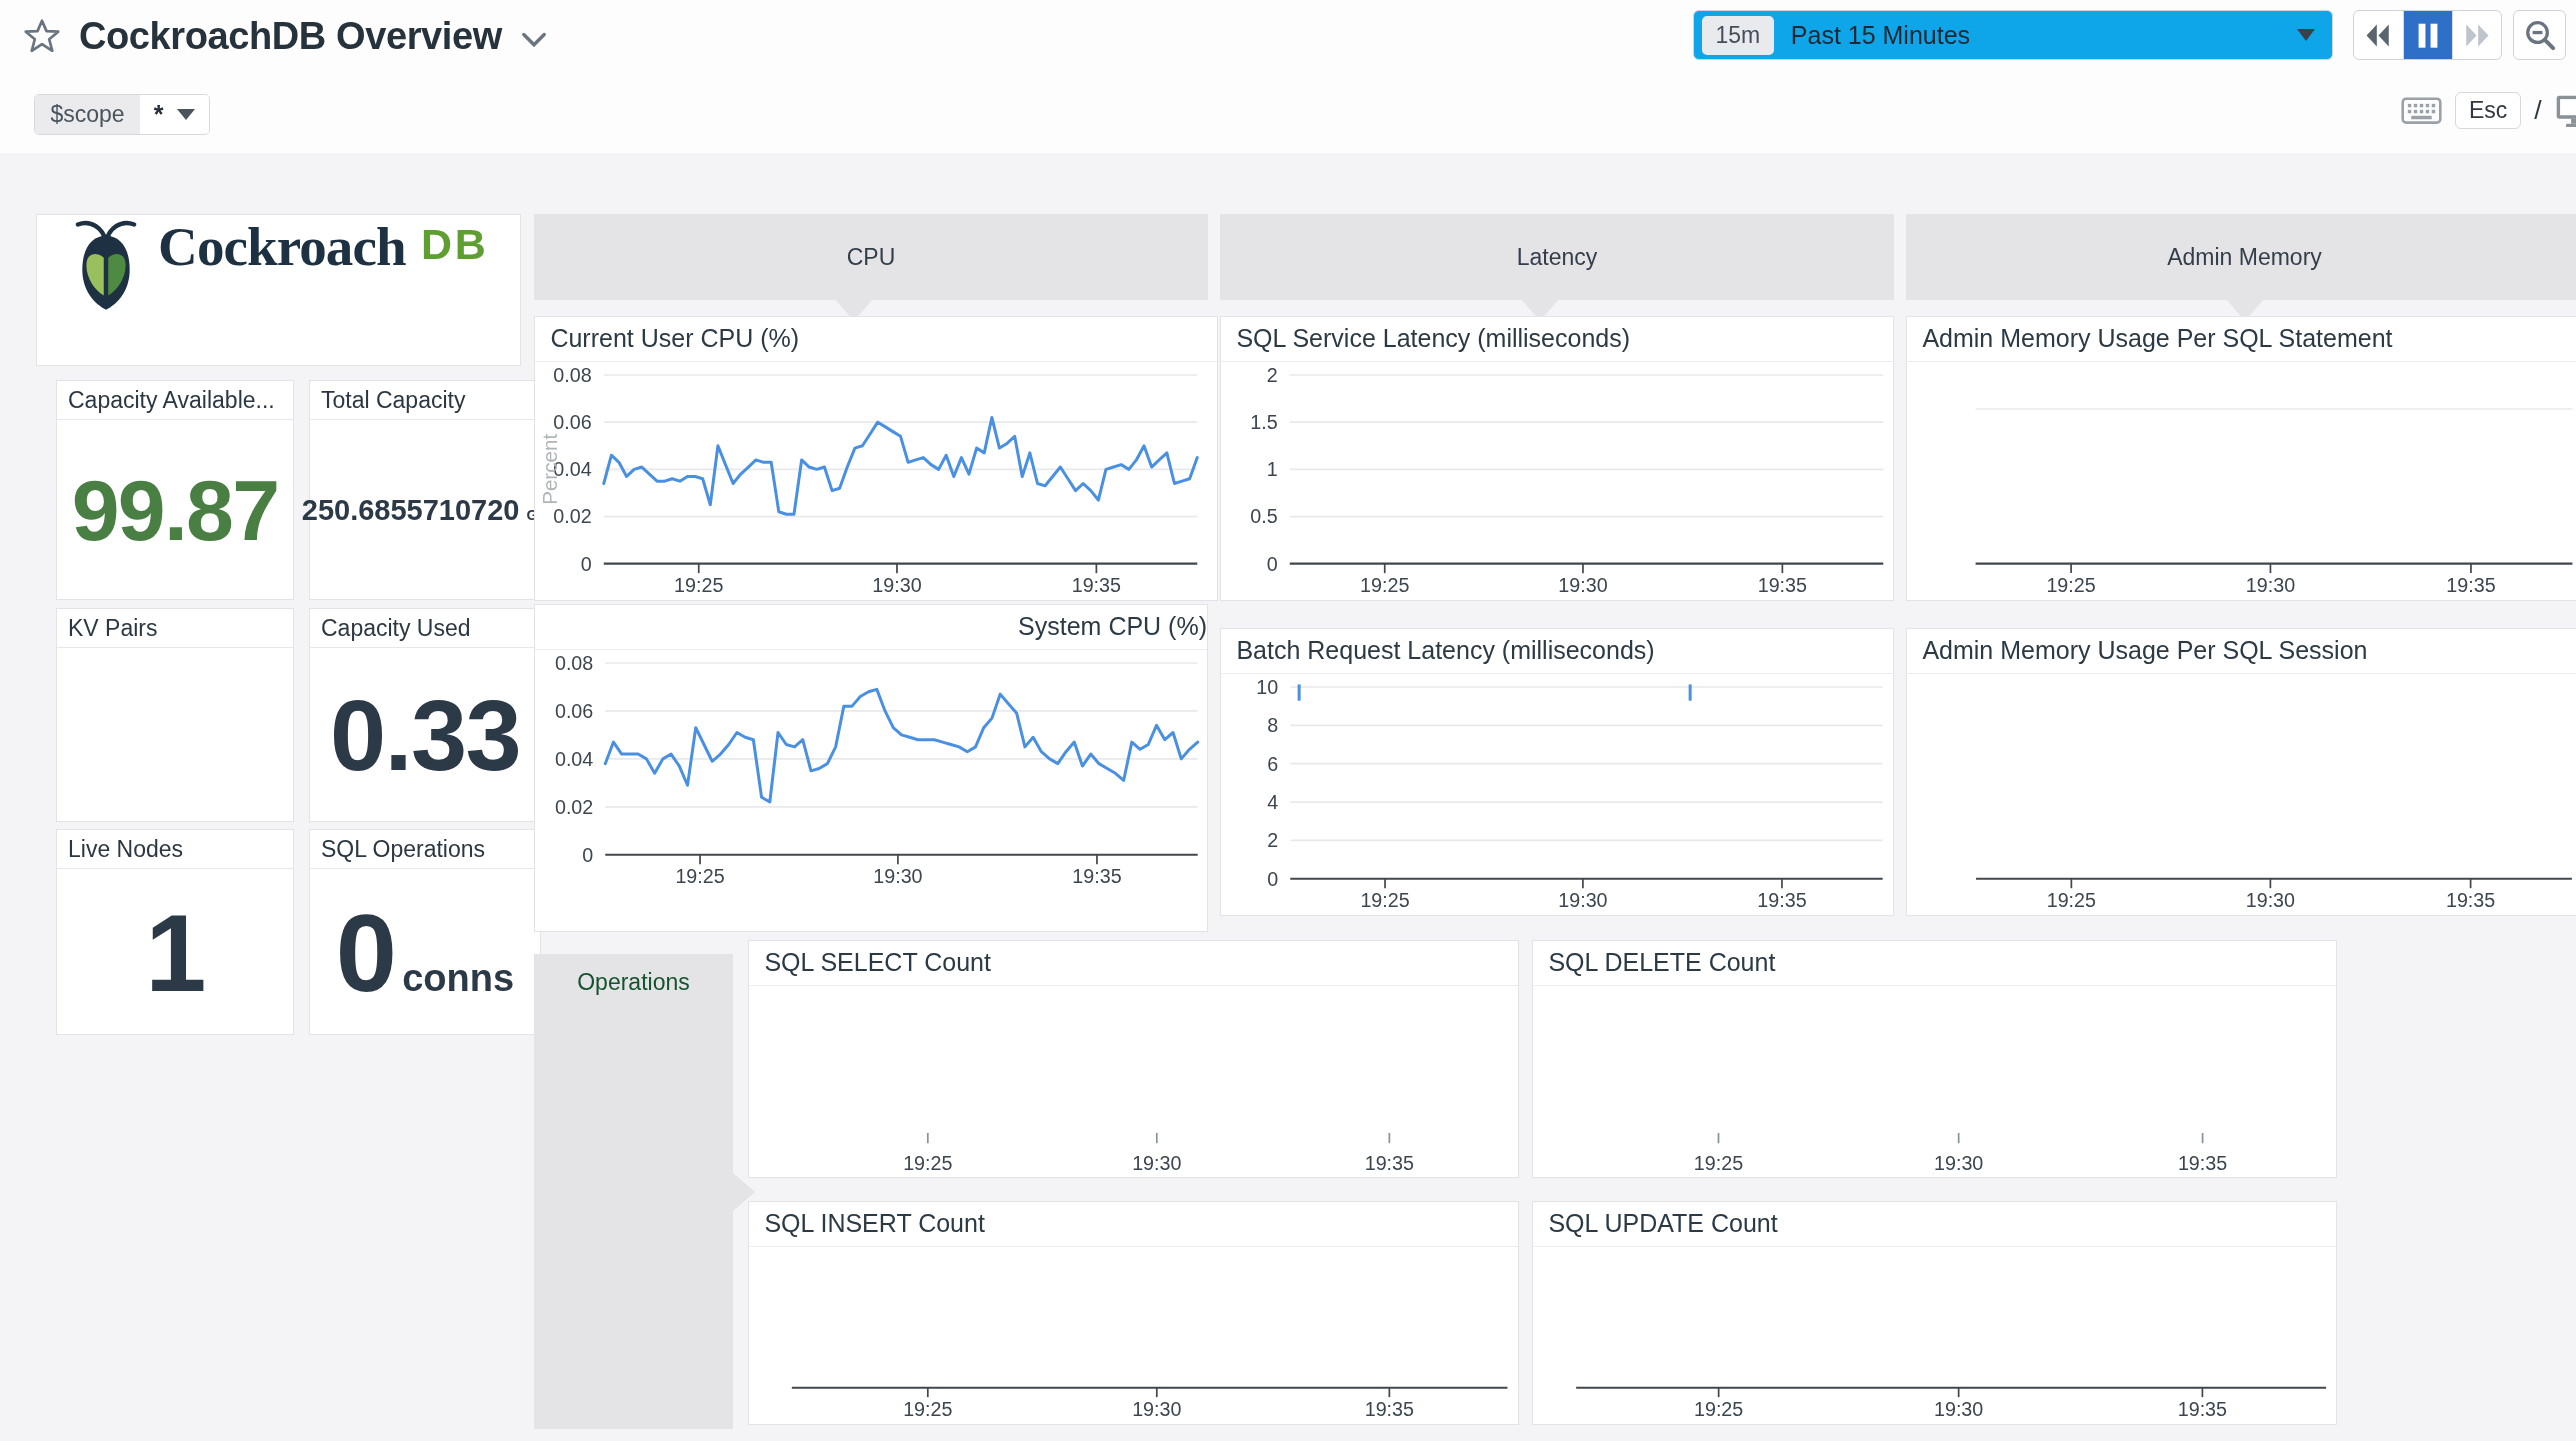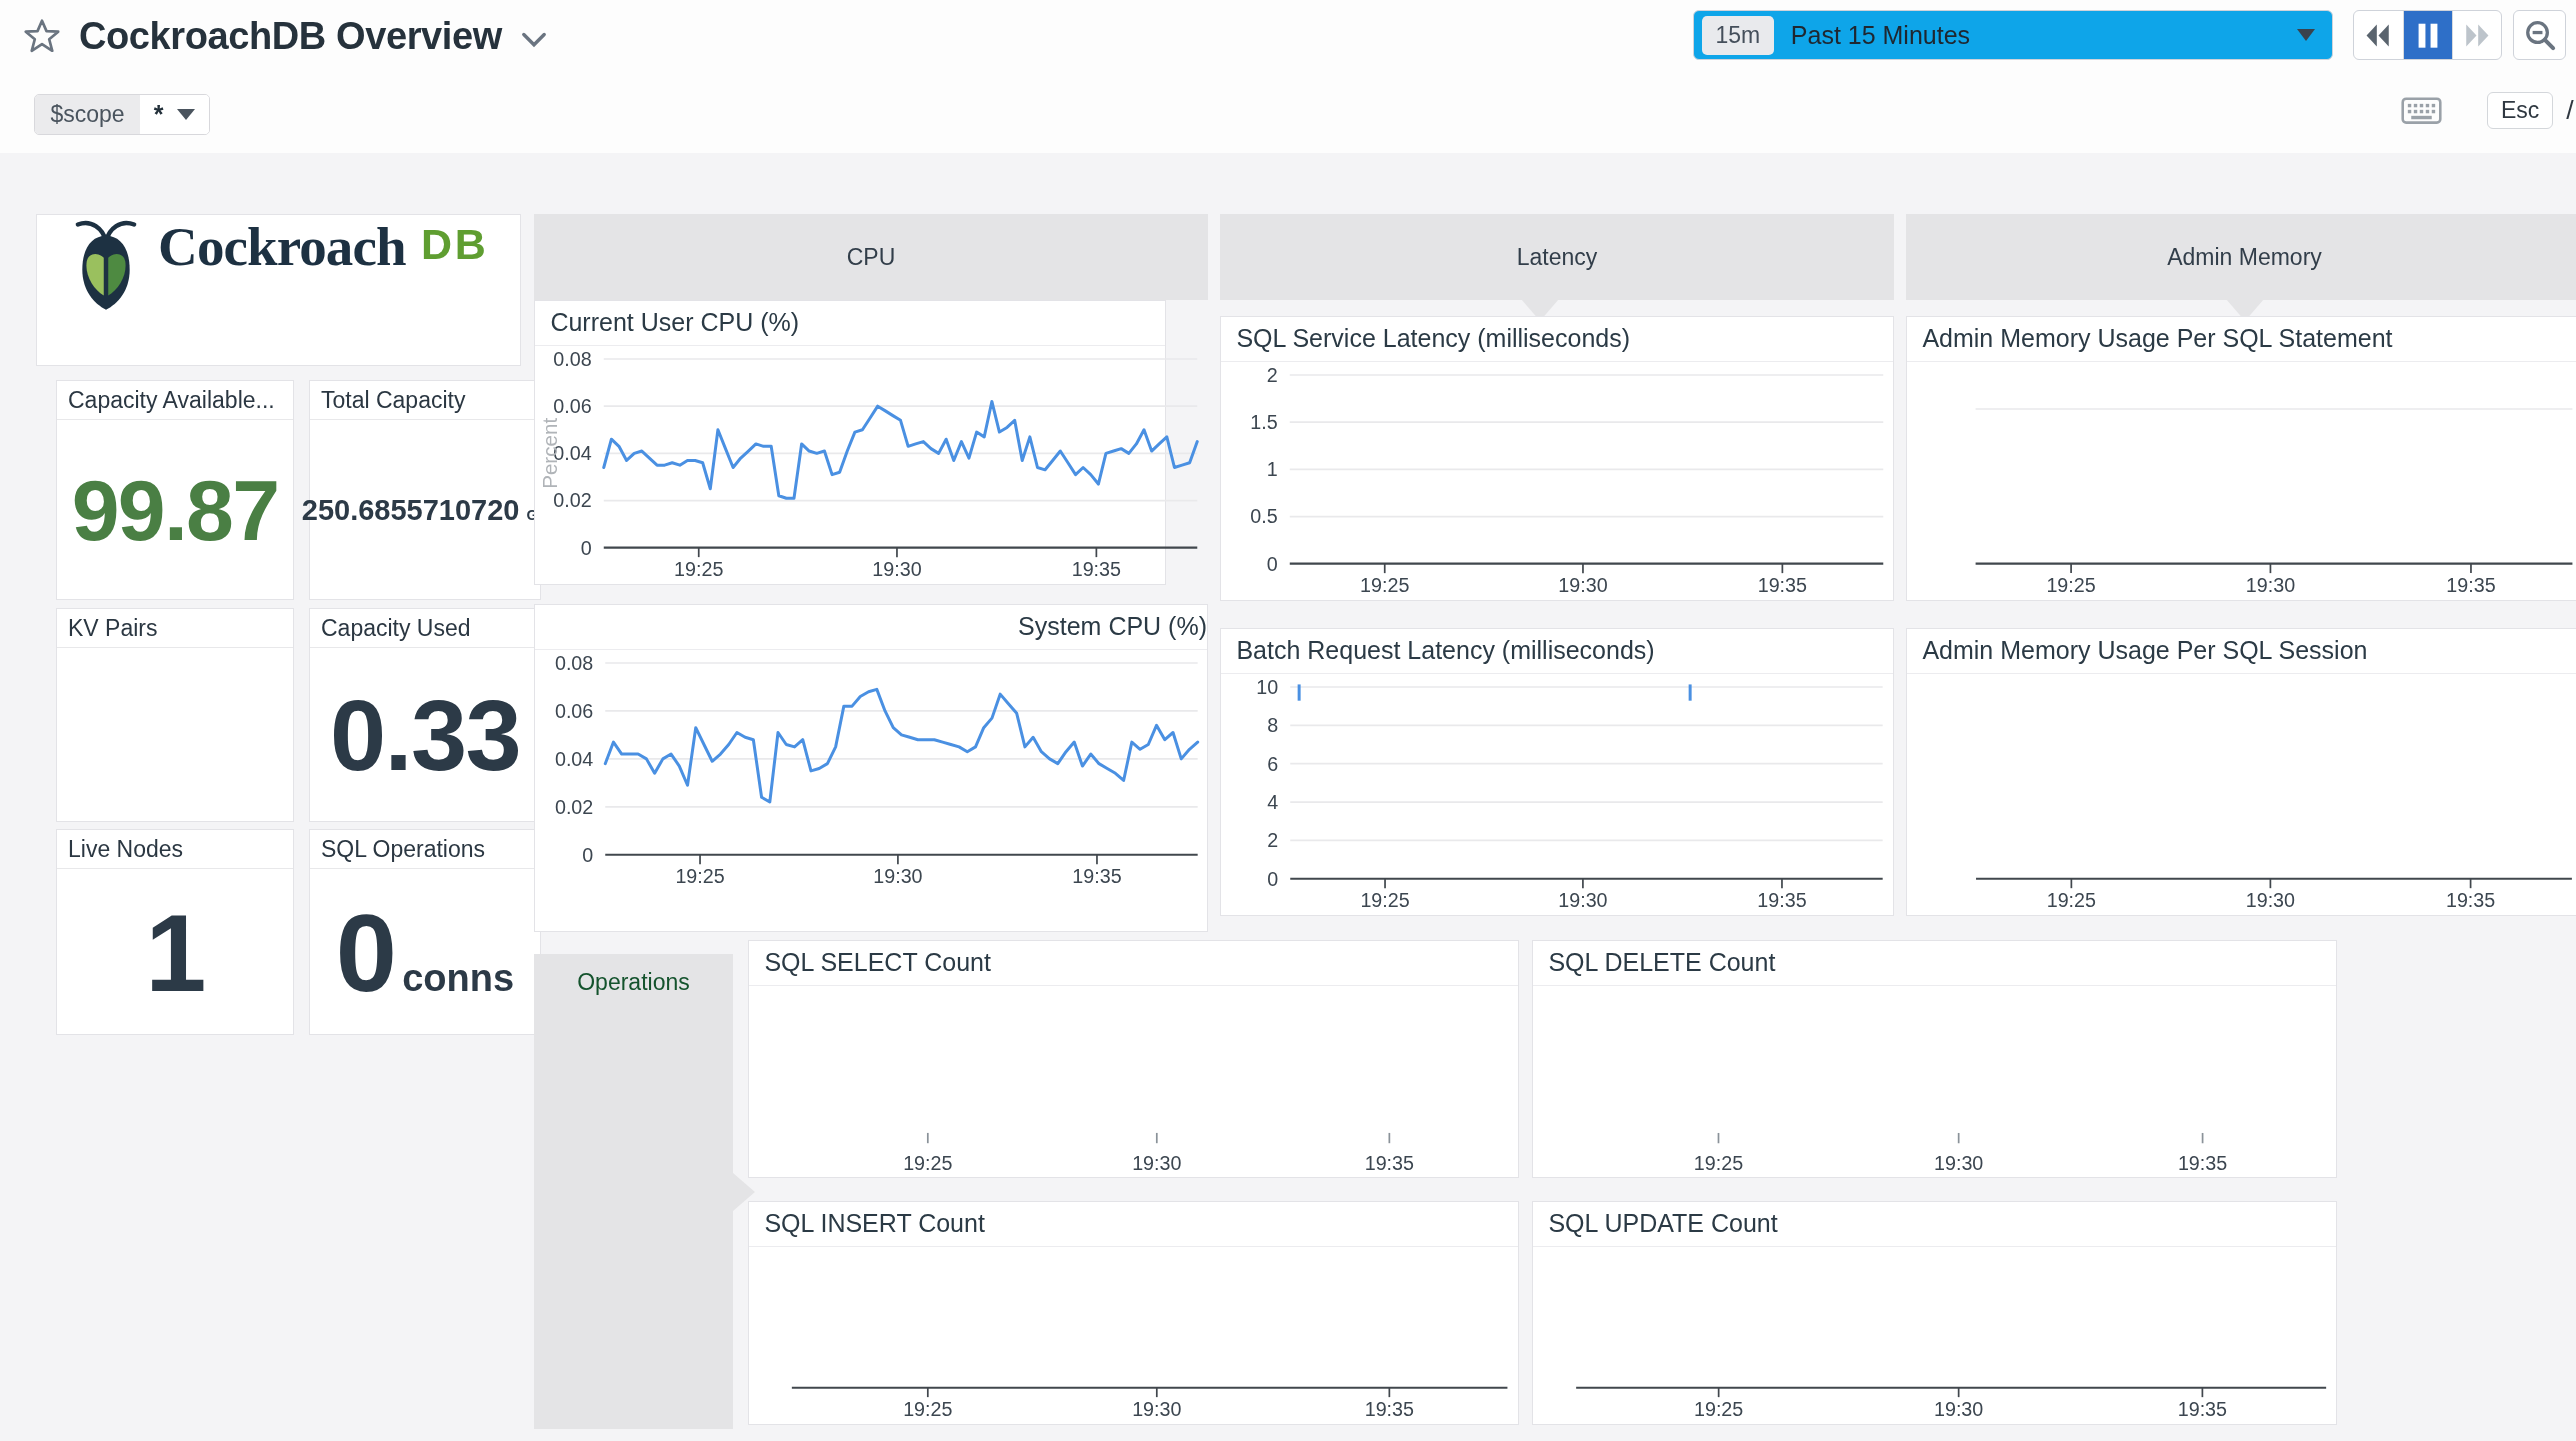--- a/index.html
+++ b/index.html
@@ -18,21 +18,21 @@
   .ctrl-btn + .ctrl-btn { border-left:1.7px solid #d7dade; }
   .ctrl-pause { background:#2e6fc8; }
   .sq-btn { position:absolute; left:2513px; top:10.3px; width:53px; height:50px; background:#fff; border:1.7px solid #cfd3da; border-radius:6px; display:flex; align-items:center; justify-content:center; cursor:pointer; }
   
   .scope { position:absolute; left:34px; top:94px; height:41px; display:flex; border:1.7px solid #d8d8dc; border-radius:5.1px; overflow:hidden; cursor:pointer; }
   .scope-label { background:#ebebed; padding:0 15.4px; font-size:23px; color:#4a545e; display:flex; align-items:center; }
   .scope-value { background:#fff; padding:0 13.7px; display:flex; align-items:center; gap:13.7px; }
   .scope-star { font-size:25px; font-weight:700; color:#23303a; }
   .scope-caret { width:0; height:0; border-left:9.4px solid transparent; border-right:9.4px solid transparent; border-top:11px solid #4a545e; }
   .kbd-row { position:absolute; left:2401px; top:89px; height:43px; display:flex; align-items:center; gap:13px; }
-  .esc-badge { border:1.7px solid #d4d7db; border-radius:6px; background:#fff; padding:4.3px 13px; font-size:23px; color:#2f3841;margin-left:32px; }
+  .esc-badge { border:1.7px solid #d4d7db; border-radius:6px; background:#fff; padding:4.3px 13px; font-size:23px; color:#2f3841; }
   .slash { font-size:26.6px; color:#2f3841; }
   
   .card { position:absolute; background:#fff; border:1.7px solid #e3e3e7;margin-left:20px; }
   .stat-title { height:39px; line-height:38px; padding:0 11px; font-size:23px; color:#2b3742; border-bottom:1.7px solid #e8e8ea; white-space:nowrap; overflow:hidden; }
   .stat-body { position:absolute; left:0; right:0; top:41px; bottom:0; display:flex; align-items:center; justify-content:center; }
   .stat-line { white-space:nowrap; letter-spacing:-1.7px; }
   .stat-num { font-weight:700; color:#2c3a47; }
   .stat-num.green { color:#4a7f44; }
   .stat-unit { font-weight:700; color:#2c3a47; margin-left:6.9px; letter-spacing:0; }
   .logo-wrap { position:absolute; left:36px; top:214px; width:485px; height:152px; background:#fff; border:1.7px solid #e3e3e7; display:flex; align-items:flex-start; justify-content:center; gap:15.4px; }
@@ -196,21 +196,21 @@
   </div>
 <div class="notch-down" style="left:1521px;top:299px;"></div>
 <div class="group-hdr" style="left:1906px;top:214px;width:677px;height:86px;">
     <span>Admin Memory</span>
   </div>
 <div class="notch-down" style="left:2226px;top:299px;"></div>
 
 <div class="ops-hdr"><span>Operations</span></div>
 <div class="notch-right" style="left:733px;top:1173px;"></div>
 
-<div class="panel" style="left:534px;top:300px;width:632px;height:285px;">
+<div class="panel" style="left:534px;top:316px;width:684px;height:285px;">
   <div class="panel-title">Current User CPU (%)</div>
   <div class="chart"><svg width="671" height="235" style="font-family:'Liberation Sans',sans-serif;" viewBox="0 0 782 274">
         <text x="66" y="242" text-anchor="end" font-size="23" fill="#3c4650">0</text>
         <line x1="80" y1="179" x2="772" y2="179" stroke="#e9e9eb" stroke-width="2"></line>
         <text x="66" y="187" text-anchor="end" font-size="23" fill="#3c4650">0.02</text>
         <line x1="80" y1="124" x2="772" y2="124" stroke="#e9e9eb" stroke-width="2"></line>
         <text x="66" y="132" text-anchor="end" font-size="23" fill="#3c4650">0.04</text>
         <line x1="80" y1="69" x2="772" y2="69" stroke="#e9e9eb" stroke-width="2"></line>
         <text x="66" y="77" text-anchor="end" font-size="23" fill="#3c4650">0.06</text>
         <line x1="80" y1="14" x2="772" y2="14" stroke="#e9e9eb" stroke-width="2"></line>

